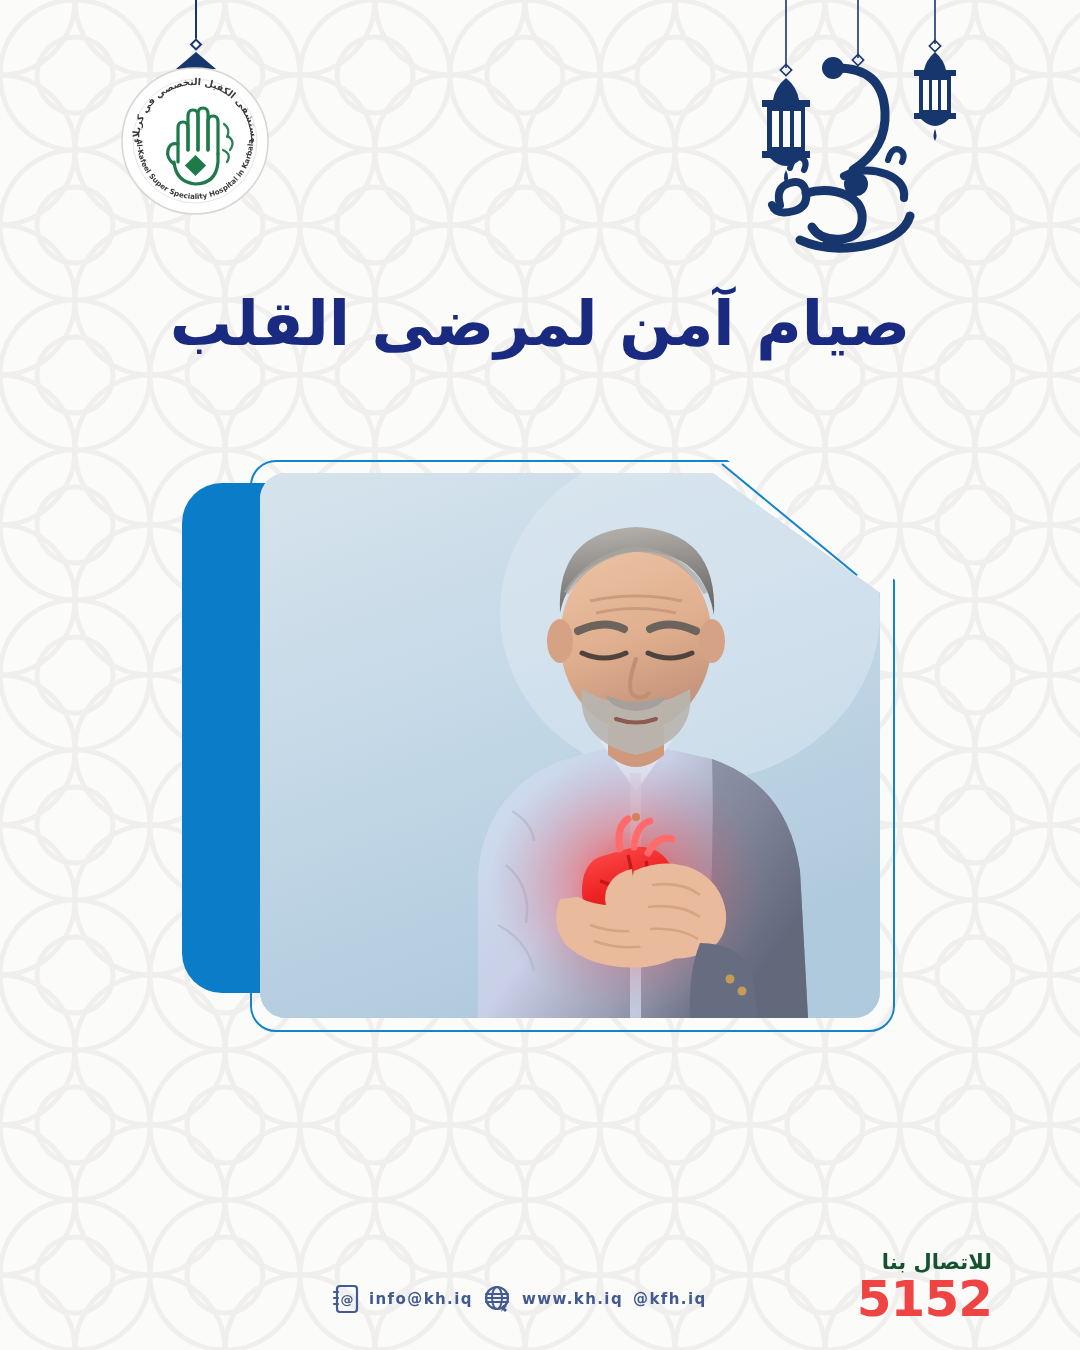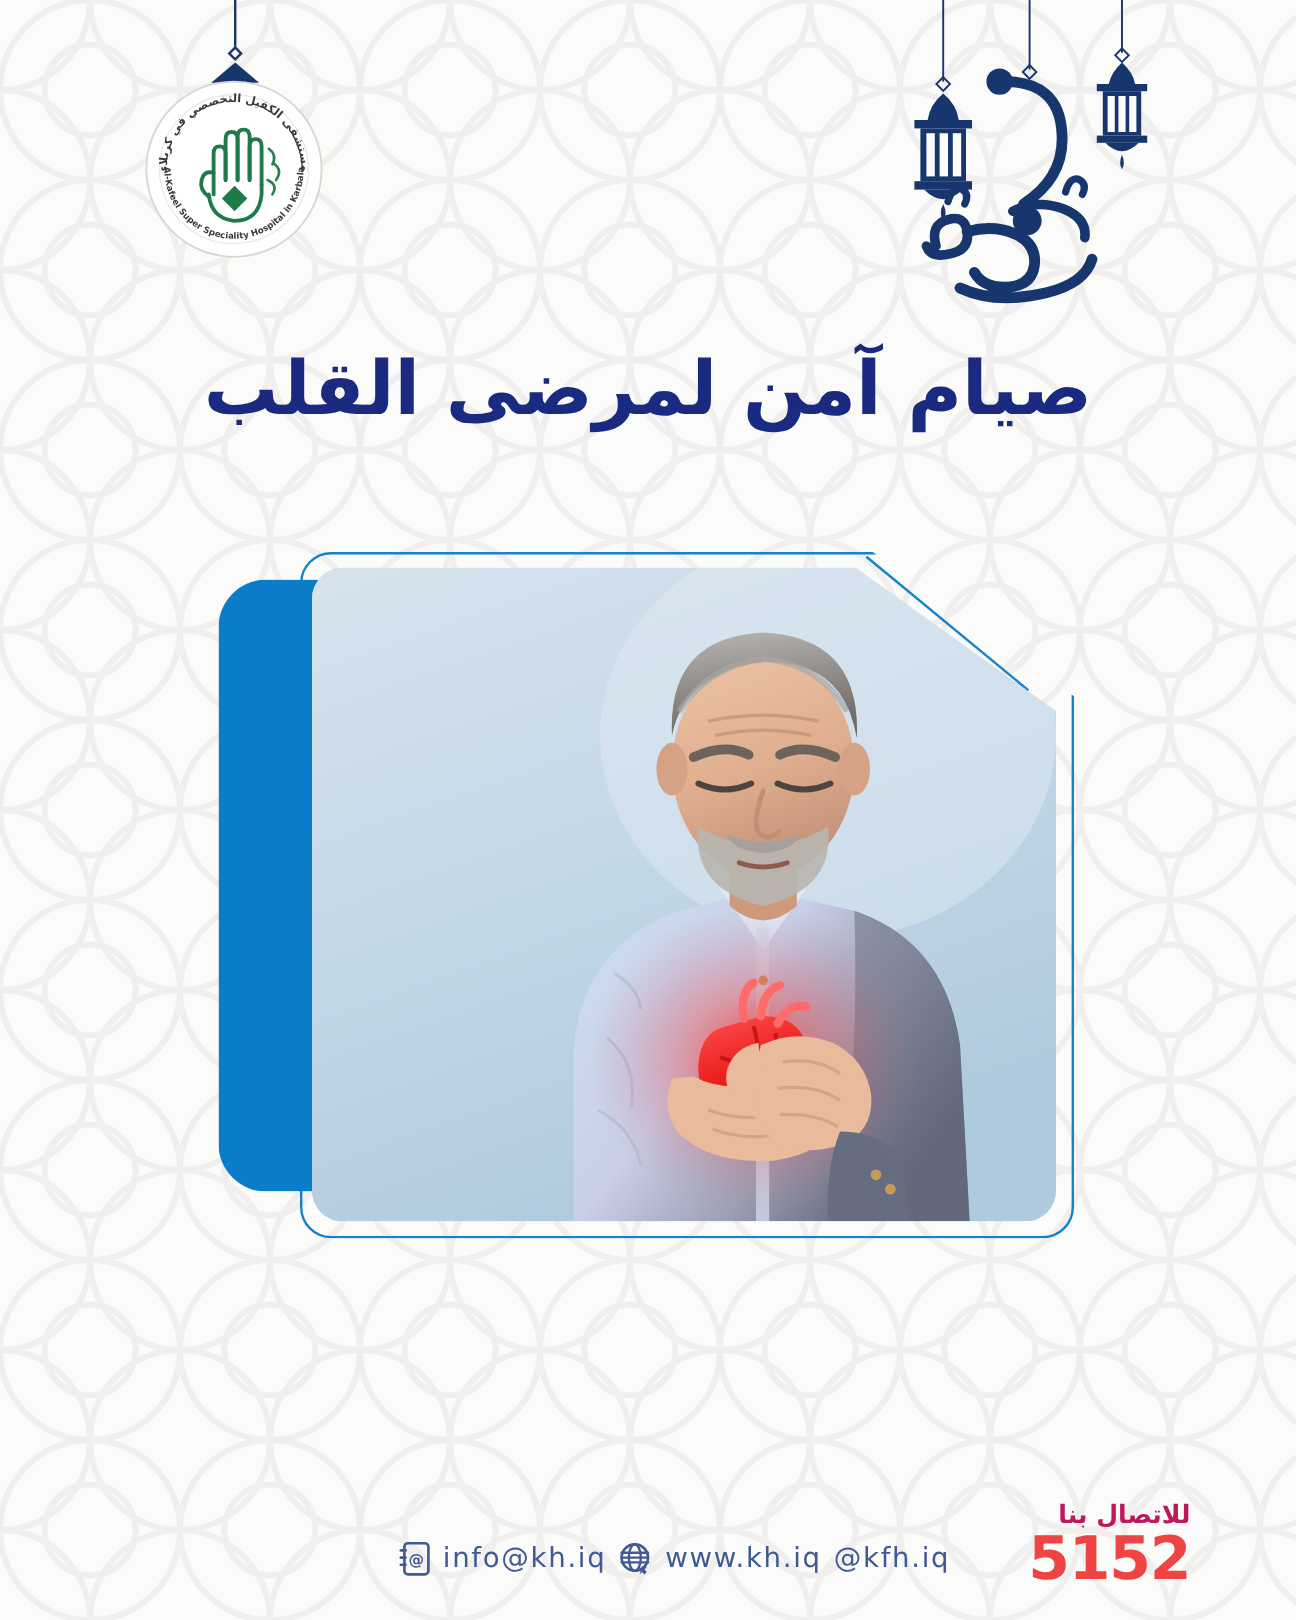--- a/index.html
+++ b/index.html
@@ -176,38 +176,38 @@
 
   .contact-row {
     position:absolute;
     left:332px; bottom:36px;
     display:flex; align-items:center; gap:10px;
     direction:ltr;
   }
   .contact-item { display:flex; align-items:center; gap:9px; }
   .contact-text {
     font-family:"DejaVu Sans", sans-serif;
-    font-size:23px;
-    font-weight:400;
+    font-size:15px;
+    font-weight:700;
     color:#415a91;
     letter-spacing:1.4px;
     white-space:nowrap;
   }
 
   .phone-block {
     position:absolute;
     right:88px; bottom:26px;
     text-align:right;
     direction:rtl;
   }
   .phone-label {
     font-family:"DejaVu Sans", sans-serif;
     font-size:21px;
     font-weight:700;
-    color:#be185d;
+    color:#14532d;
     line-height:1.1;
   }
   .phone-number {
     font-family:"DejaVu Sans", sans-serif;
     font-size:50px;
     font-weight:700;
     color:#ef4444;
     line-height:1.0;
     letter-spacing:-1px;
     direction:ltr;

